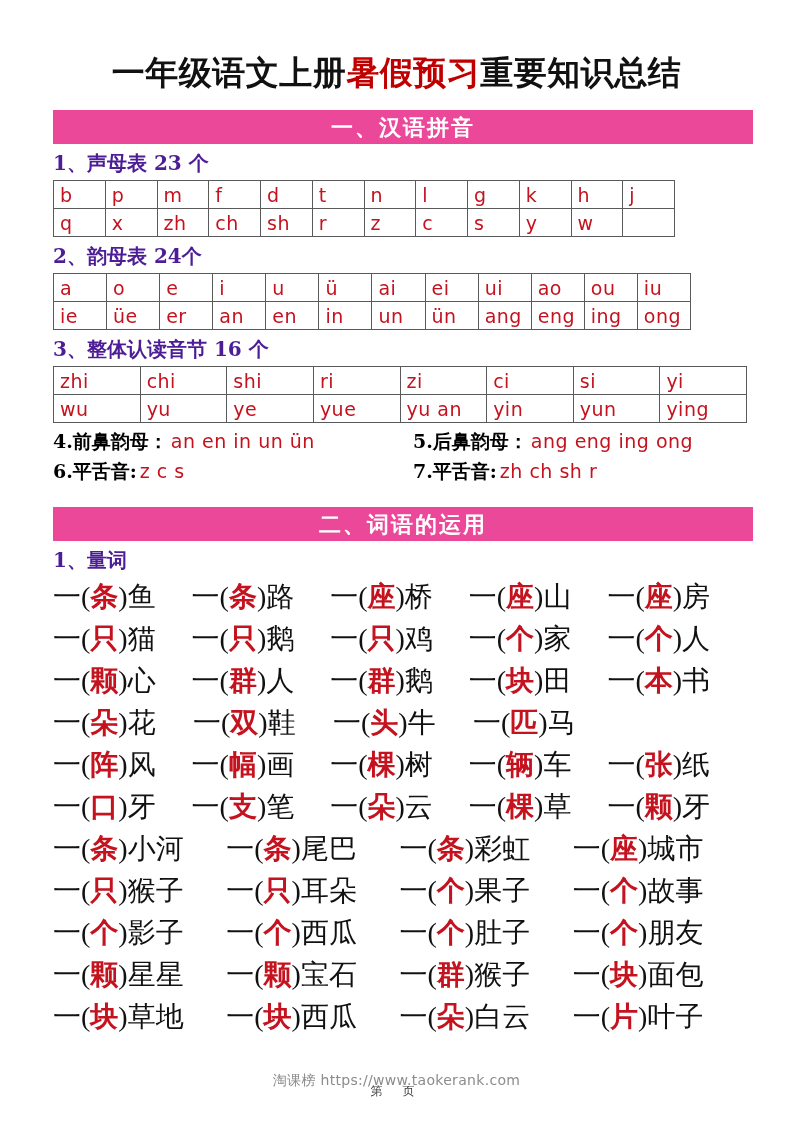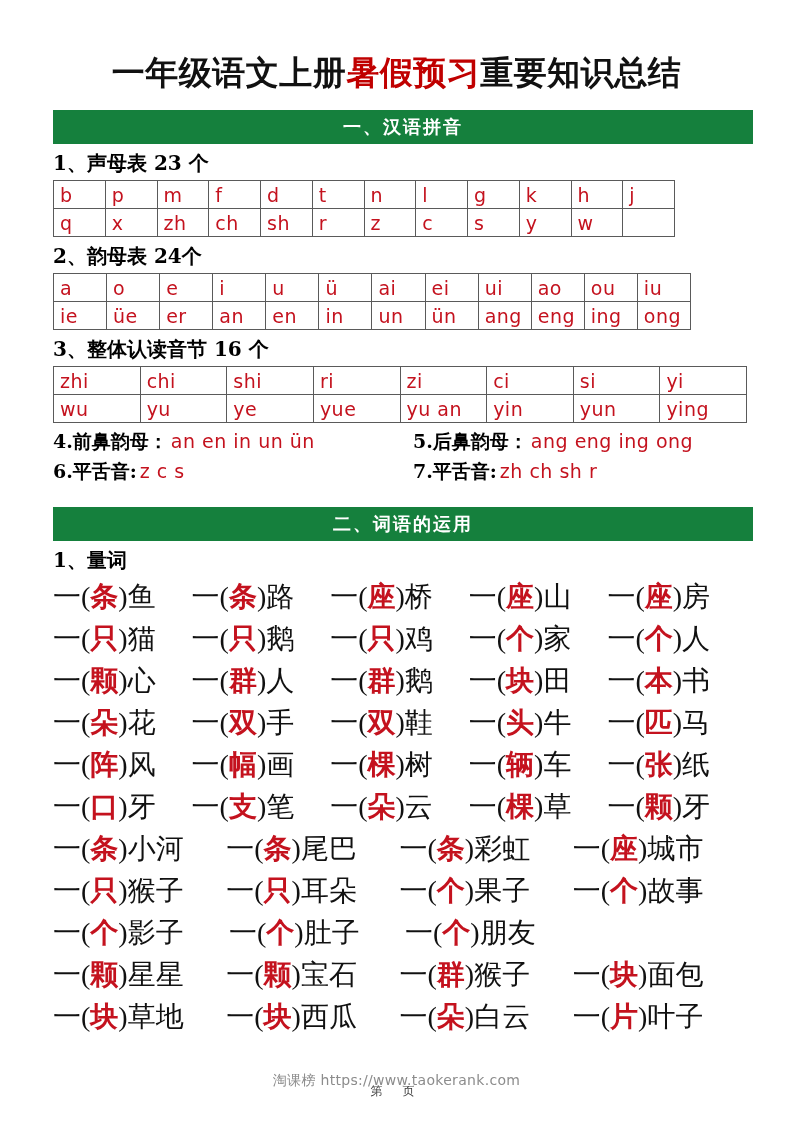--- a/index.html
+++ b/index.html
@@ -37,36 +37,36 @@
     white-space: nowrap;
   }
   .doc-title .t-red { color: #C00000; }
   .doc-title .t-black { color: #111111; font-family: Liberation Mono, monospace; }
 
   
   .section-banner {
     margin: 14px 0 6px 6px;
     width: 700px;
     height: 34px;
-    background: #15803d;
+    background: #ec4899;
     color: #ffffff;
     font-family: "DejaVu Serif", "Liberation Serif", serif;
     font-weight: bold;
-    font-size: 18px;
+    font-size: 22px;
     line-height: 34px;
     text-align: center;
     letter-spacing: 2px;
   }
 
   
   .subhead {
     font-family: "DejaVu Serif", "Liberation Serif", serif;
     font-weight: bold;
     font-size: 20px;
-    color: #000000;
+    color: #4c1d95;
     margin: 7px 0 5px 6px;
     line-height: 1.2;
   }
 
   
   table.pinyin {
     border-collapse: collapse;
     margin: 0 0 0 6px;
     table-layout: fixed;
   }
@@ -302,21 +302,20 @@
       </div>
       <div class="mw-row cols5">
         <div class="mw-item"><span>一(</span><span class="m">颗</span><span>)心</span></div>
         <div class="mw-item"><span>一(</span><span class="m">群</span><span>)人</span></div>
         <div class="mw-item"><span>一(</span><span class="m">群</span><span>)鹅</span></div>
         <div class="mw-item"><span>一(</span><span class="m">块</span><span>)田</span></div>
         <div class="mw-item"><span>一(</span><span class="m">本</span><span>)书</span></div>
       </div>
       <div class="mw-row cols5">
         <div class="mw-item"><span>一(</span><span class="m">朵</span><span>)花</span></div>
-        <div class="mw-item"><span>一(</span><span class="m">双</span><span>)手</span></div>
         <div class="mw-item"><span>一(</span><span class="m">双</span><span>)鞋</span></div>
         <div class="mw-item"><span>一(</span><span class="m">头</span><span>)牛</span></div>
         <div class="mw-item"><span>一(</span><span class="m">匹</span><span>)马</span></div>
       </div>
       <div class="mw-row cols5">
         <div class="mw-item"><span>一(</span><span class="m">阵</span><span>)风</span></div>
         <div class="mw-item"><span>一(</span><span class="m">幅</span><span>)画</span></div>
         <div class="mw-item"><span>一(</span><span class="m">棵</span><span>)树</span></div>
         <div class="mw-item"><span>一(</span><span class="m">辆</span><span>)车</span></div>
         <div class="mw-item"><span>一(</span><span class="m">张</span><span>)纸</span></div>
@@ -335,20 +334,21 @@
         <div class="mw-item"><span>一(</span><span class="m">座</span><span>)城市</span></div>
       </div>
       <div class="mw-row cols4">
         <div class="mw-item"><span>一(</span><span class="m">只</span><span>)猴子</span></div>
         <div class="mw-item"><span>一(</span><span class="m">只</span><span>)耳朵</span></div>
         <div class="mw-item"><span>一(</span><span class="m">个</span><span>)果子</span></div>
         <div class="mw-item"><span>一(</span><span class="m">个</span><span>)故事</span></div>
       </div>
       <div class="mw-row cols4">
         <div class="mw-item"><span>一(</span><span class="m">个</span><span>)影子</span></div>
+        <div class="mw-item"><span>一(</span><span class="m">个</span><span>)西瓜</span></div>
         <div class="mw-item"><span>一(</span><span class="m">个</span><span>)肚子</span></div>
         <div class="mw-item"><span>一(</span><span class="m">个</span><span>)朋友</span></div>
       </div>
       <div class="mw-row cols4">
         <div class="mw-item"><span>一(</span><span class="m">颗</span><span>)星星</span></div>
         <div class="mw-item"><span>一(</span><span class="m">颗</span><span>)宝石</span></div>
         <div class="mw-item"><span>一(</span><span class="m">群</span><span>)猴子</span></div>
         <div class="mw-item"><span>一(</span><span class="m">块</span><span>)面包</span></div>
       </div>
       <div class="mw-row cols4">

